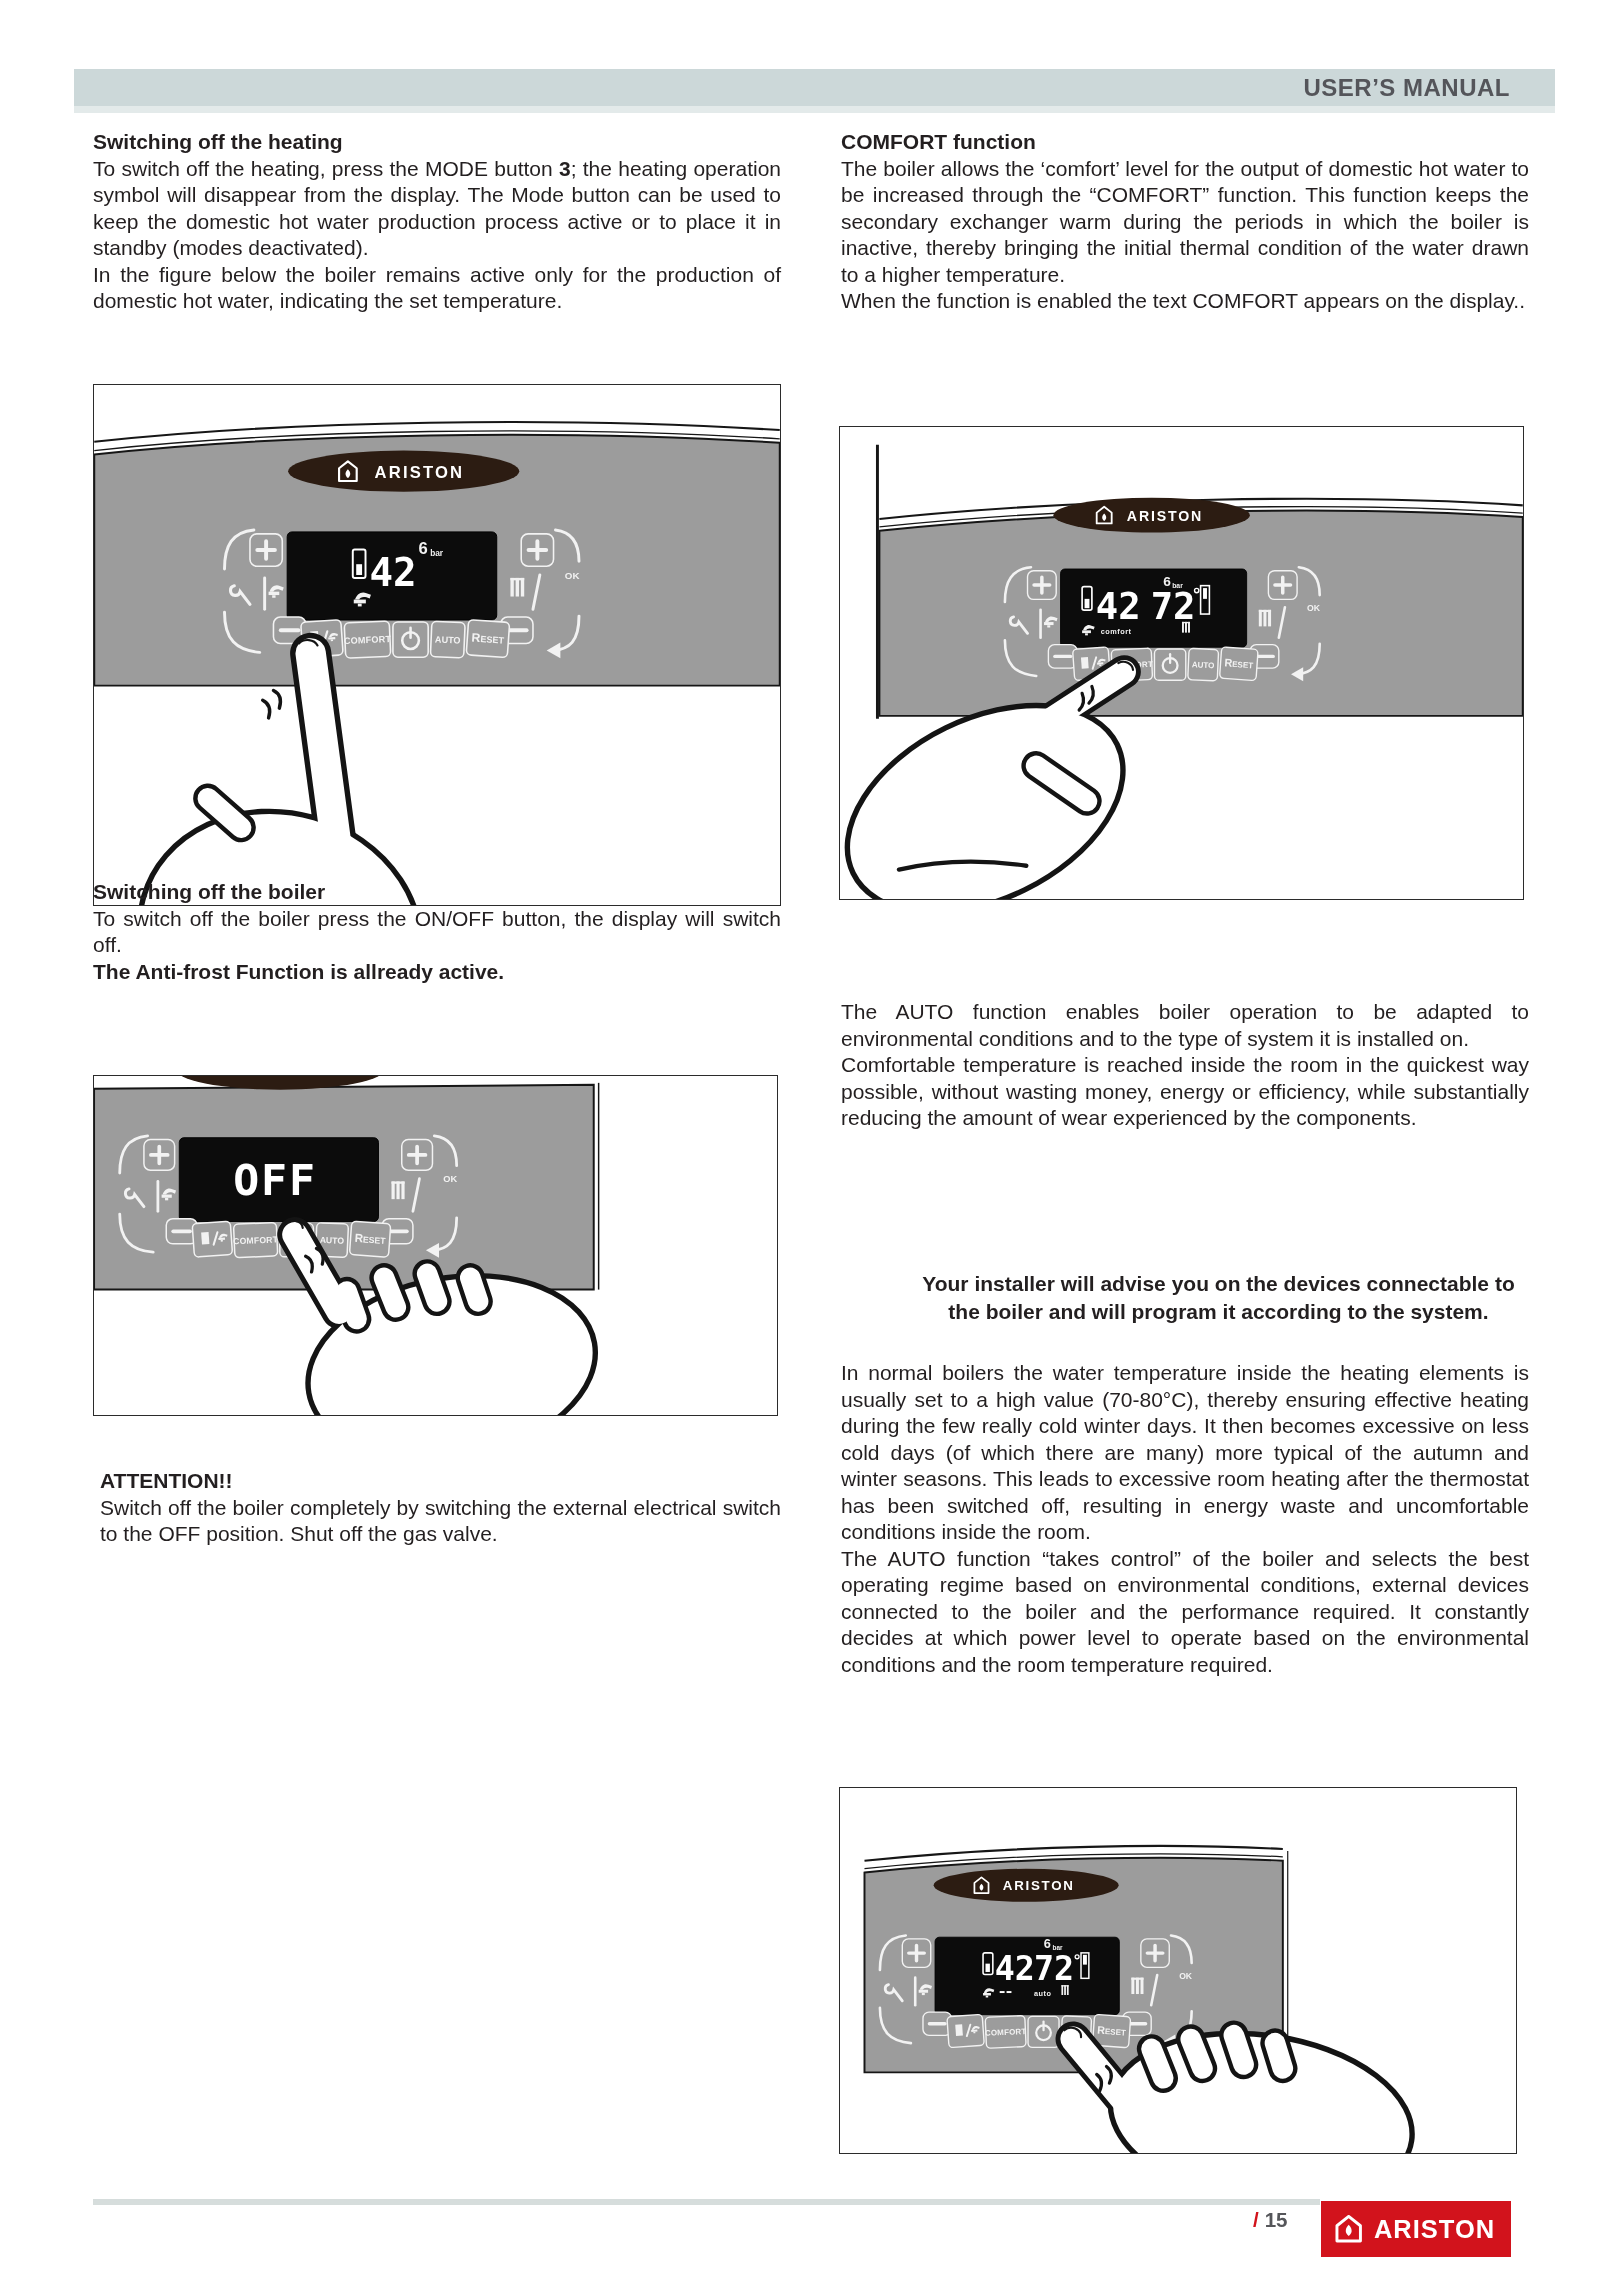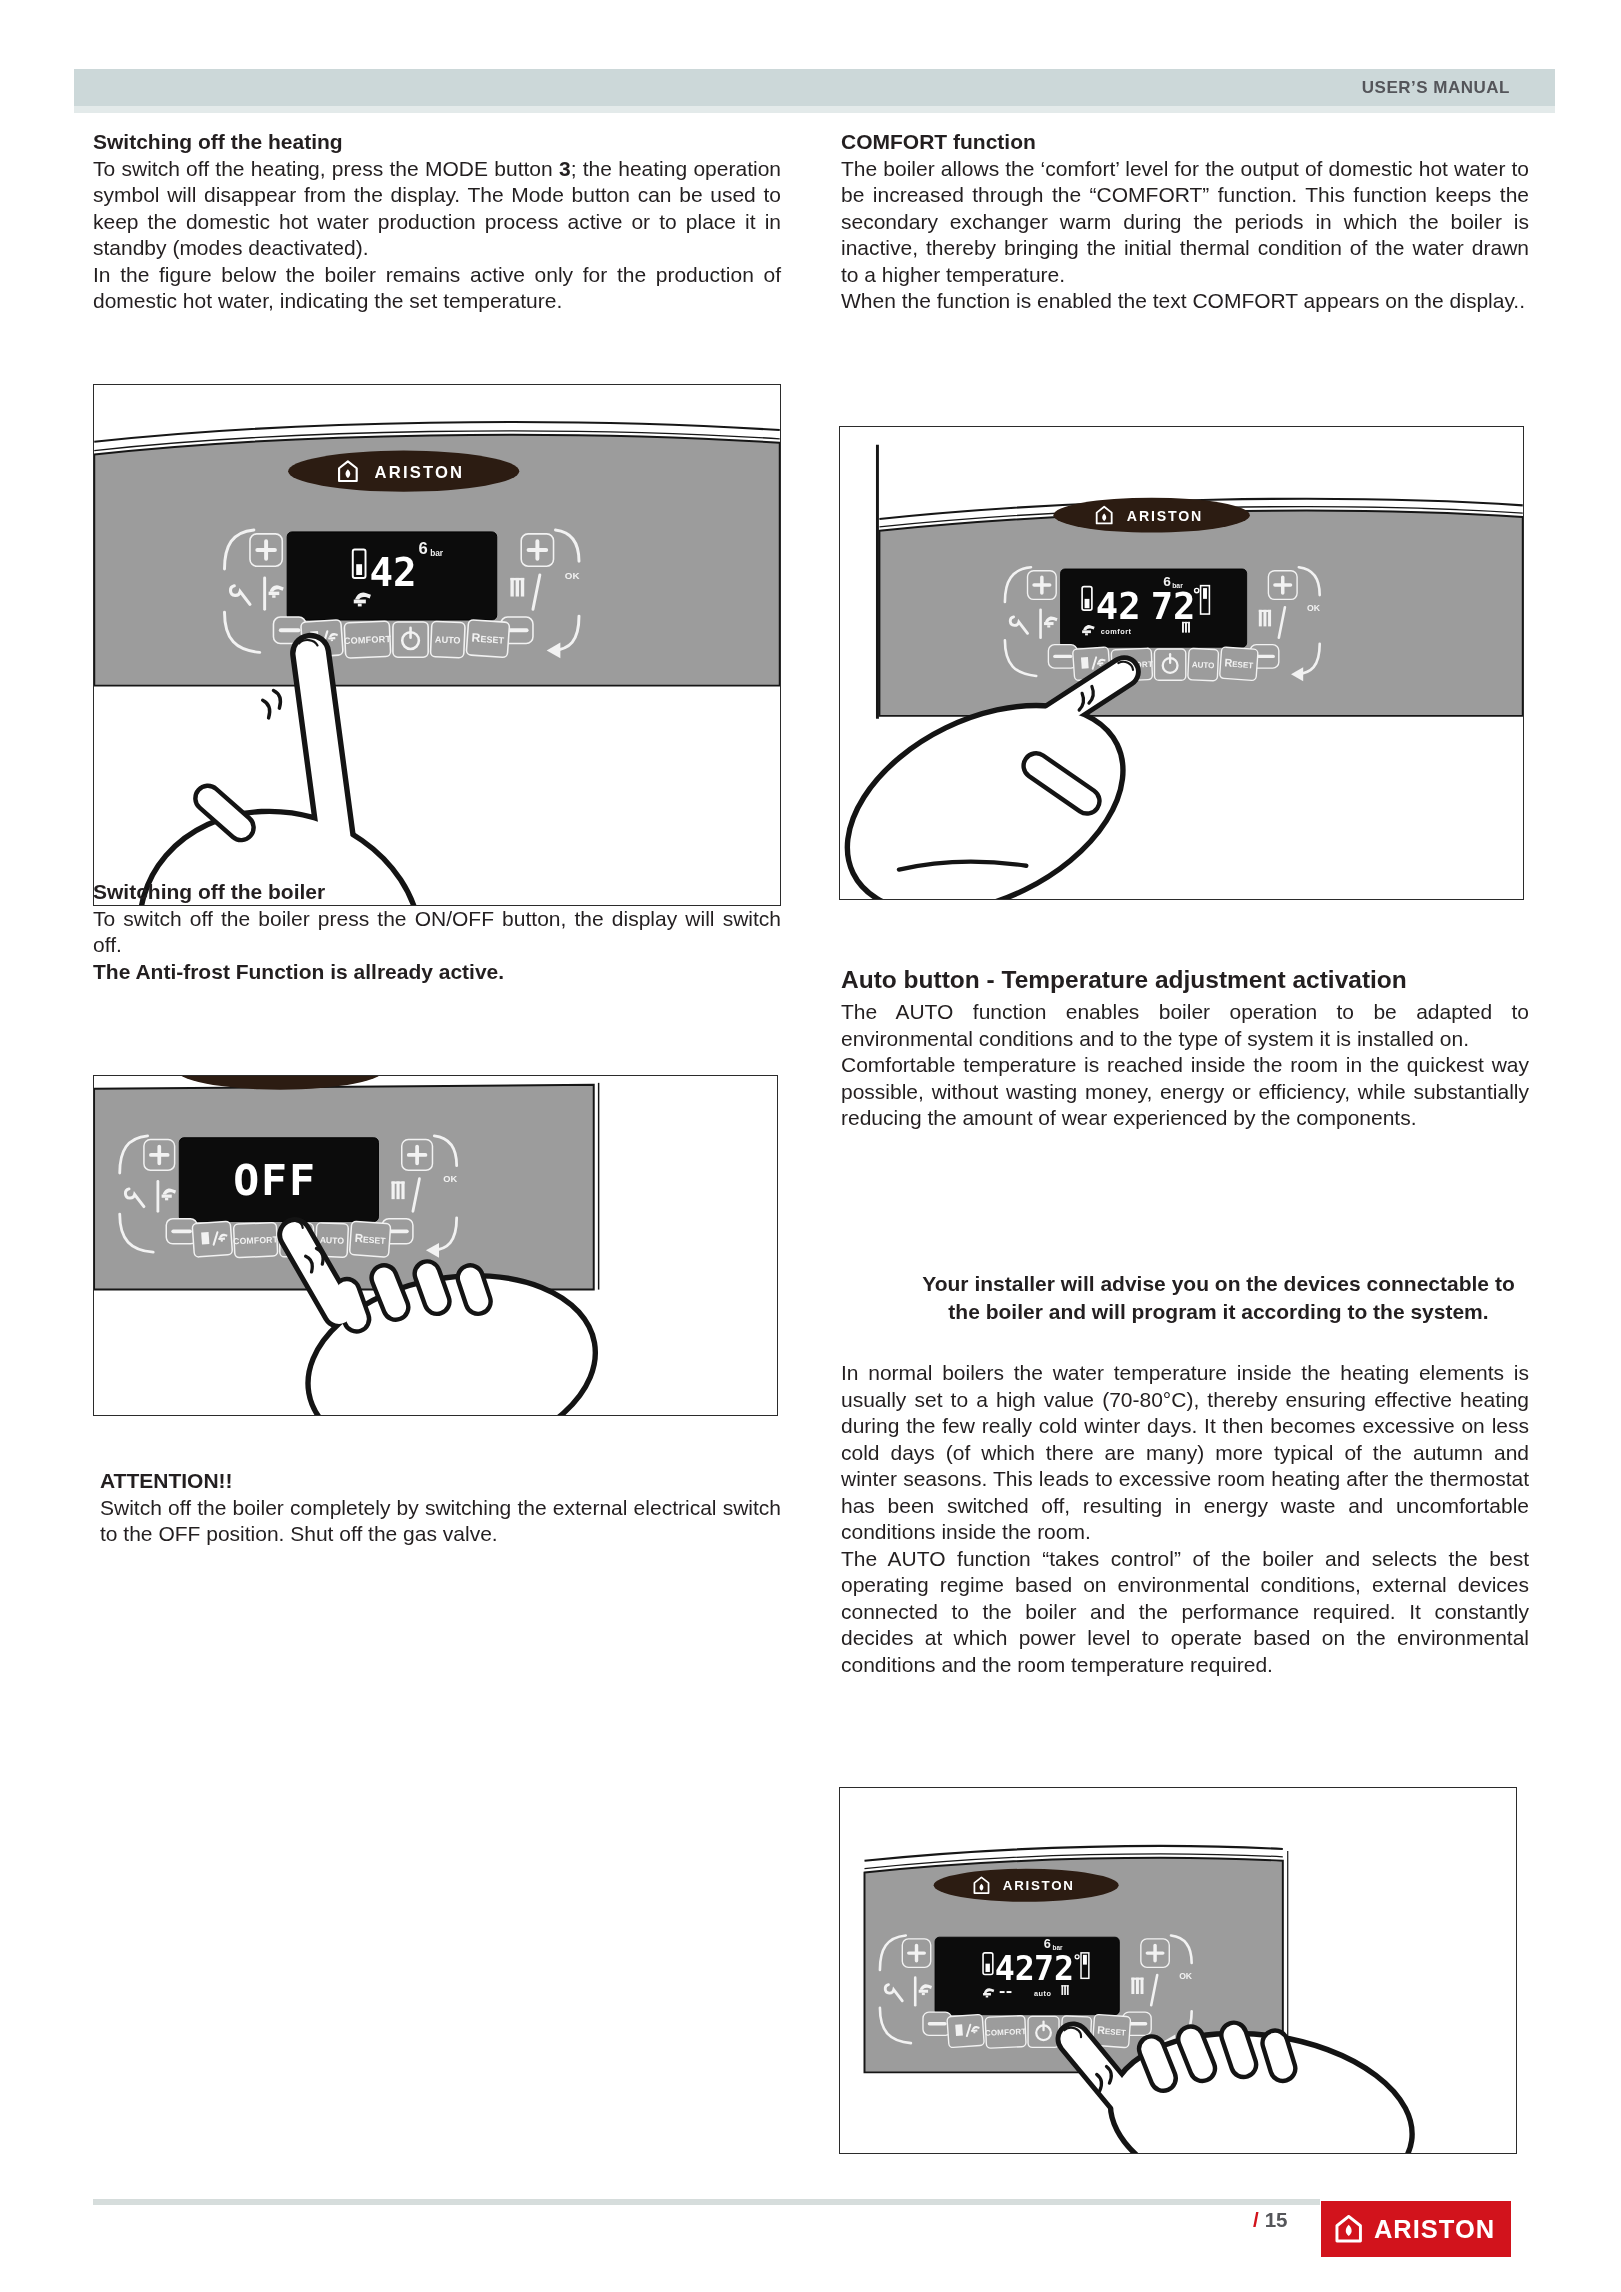--- a/index.html
+++ b/index.html
@@ -3,21 +3,21 @@
 <meta charset="utf-8">
 <style>
   html,body{margin:0;padding:0;background:#fff;}
   .page{position:relative;width:1621px;height:2293px;background:#ffffff;
         font-family:"Liberation Sans",sans-serif;color:#231f20;overflow:hidden;}
   .abs{position:absolute;}
   
   .hdr-bar{left:74px;top:69px;width:1481px;height:37px;background:#ccd8d9;}
   .hdr-strip{left:74px;top:106px;width:1481px;height:6.9px;background:#e3eaea;}
   .hdr-title{width:100%;height:37px;line-height:37px;text-align:right;box-sizing:border-box;
-             padding-right:45px;font-size:17px;font-weight:bold;color:#54555a;letter-spacing:0.5px;}
+             padding-right:45px;font-size:24px;font-weight:bold;color:#54555a;letter-spacing:0.5px;}
   
   .tb{font-size:21px;line-height:26.5px;text-align:justify;}
   .tb p{margin:0;}
   .sec-h{font-weight:bold;}
   .big-h{font-size:24.5px;font-weight:bold;line-height:29px;}
   .callout{font-weight:bold;text-align:center;font-size:21px;line-height:28px;}
   
   .fig{position:absolute;border:1.6px solid #2b2b2b;background:#fff;box-sizing:content-box;overflow:hidden;}
   .fig svg{display:block;}
   .btn{fill:#9c9c9c;stroke:#f2f2f2;stroke-width:1.6;}
@@ -228,21 +228,20 @@
         <path class="cap-b" stroke-width="30" d="M200,346 L252,382"></path>
         <path class="cap-w" stroke-width="21" d="M200,346 L252,382"></path>
         <path class="cap-w" stroke-width="24" d="M290,250 L204,306"></path>
         <path class="ink" d="M284,241 a10,9 0 0 1 15,7" stroke-width="2.2"></path>
         <path class="ink" d="M247,272 q4,10 -3,17 M257,265 q4,10 -3,17" stroke-width="3.3"></path>
         <path class="ink" d="M60,452 q60,-14 130,-4" stroke-width="4.5"></path>
       </g>
     </svg>
   </div>
 
-  <div class="abs big-h" style="left:841px;top:965px;width:688px;">Auto button - Temperature adjustment activation</div>
   <div class="abs tb" style="left:841px;top:999px;width:688px;">
     <p>The AUTO function enables boiler operation to be adapted to environmental conditions and to the type of system it is installed on.</p>
     <p>Comfortable temperature is reached inside the room in the quickest way possible, without wasting money, energy or efficiency, while substantially reducing the amount of wear experienced by the components.</p>
   </div>
 
   <div class="abs callout" style="left:910px;top:1270px;width:617px;">Your installer will advise you on the devices connectable to the boiler and will program it according to the system.</div>
 
   <div class="abs tb" style="left:841px;top:1360px;width:688px;">
     <p>In normal boilers the water temperature inside the heating elements is usually set to a high value (70-80°C), thereby ensuring effective heating during the few really cold winter days. It then becomes excessive on less cold days (of which there are many) more typical of the autumn and winter seasons. This leads to excessive room heating after the thermostat has been switched off, resulting in energy waste and uncomfortable conditions inside the room.</p>
     <p>The AUTO function “takes control” of the boiler and selects the best operating regime based on environmental conditions, external devices connected to the boiler and the performance required. It constantly decides at which power level to operate based on the environmental conditions and the room temperature required.</p>

